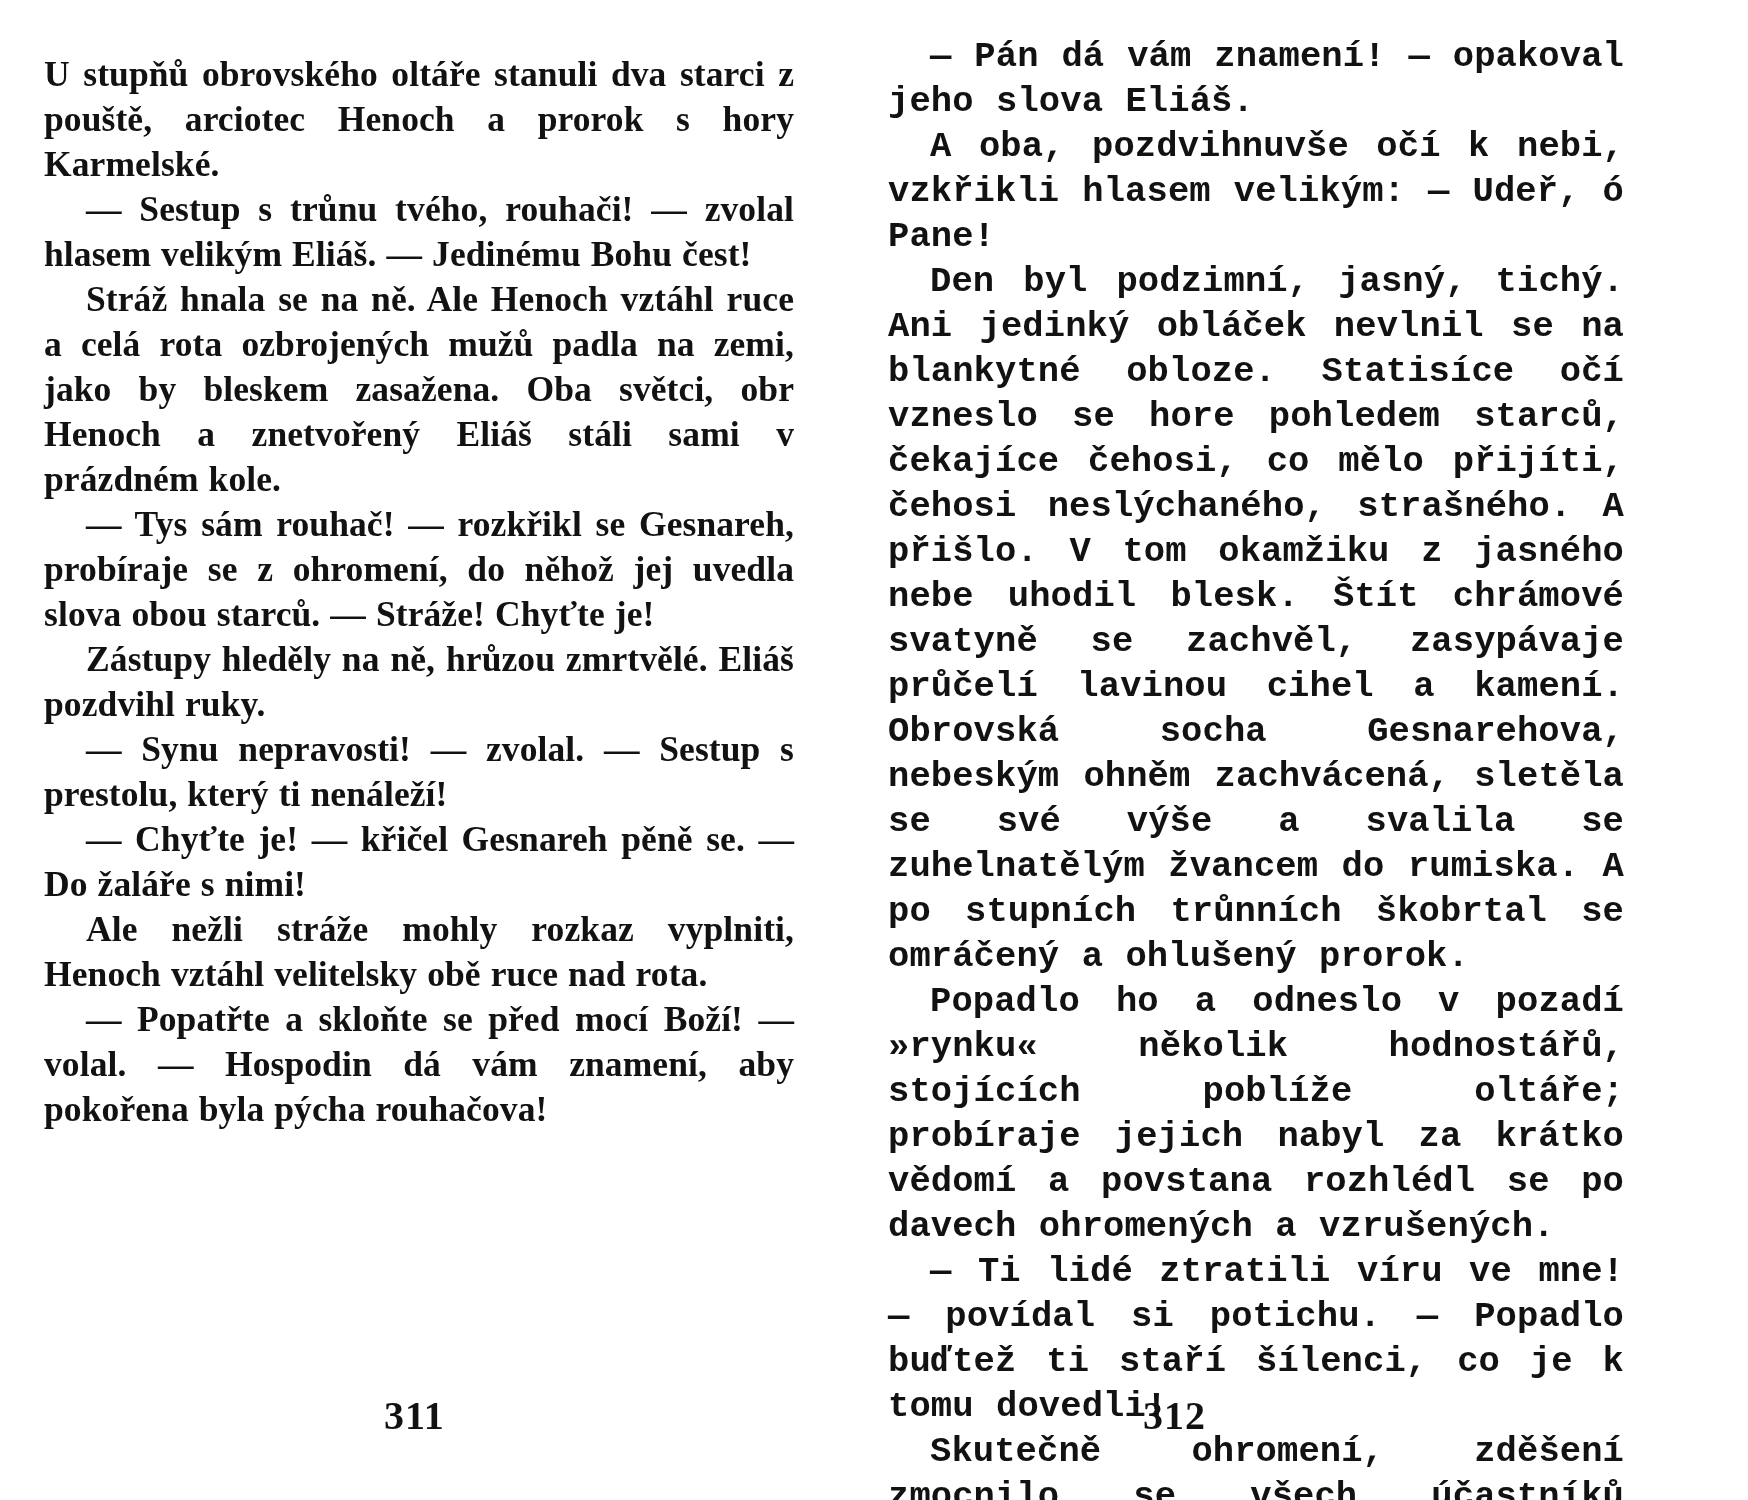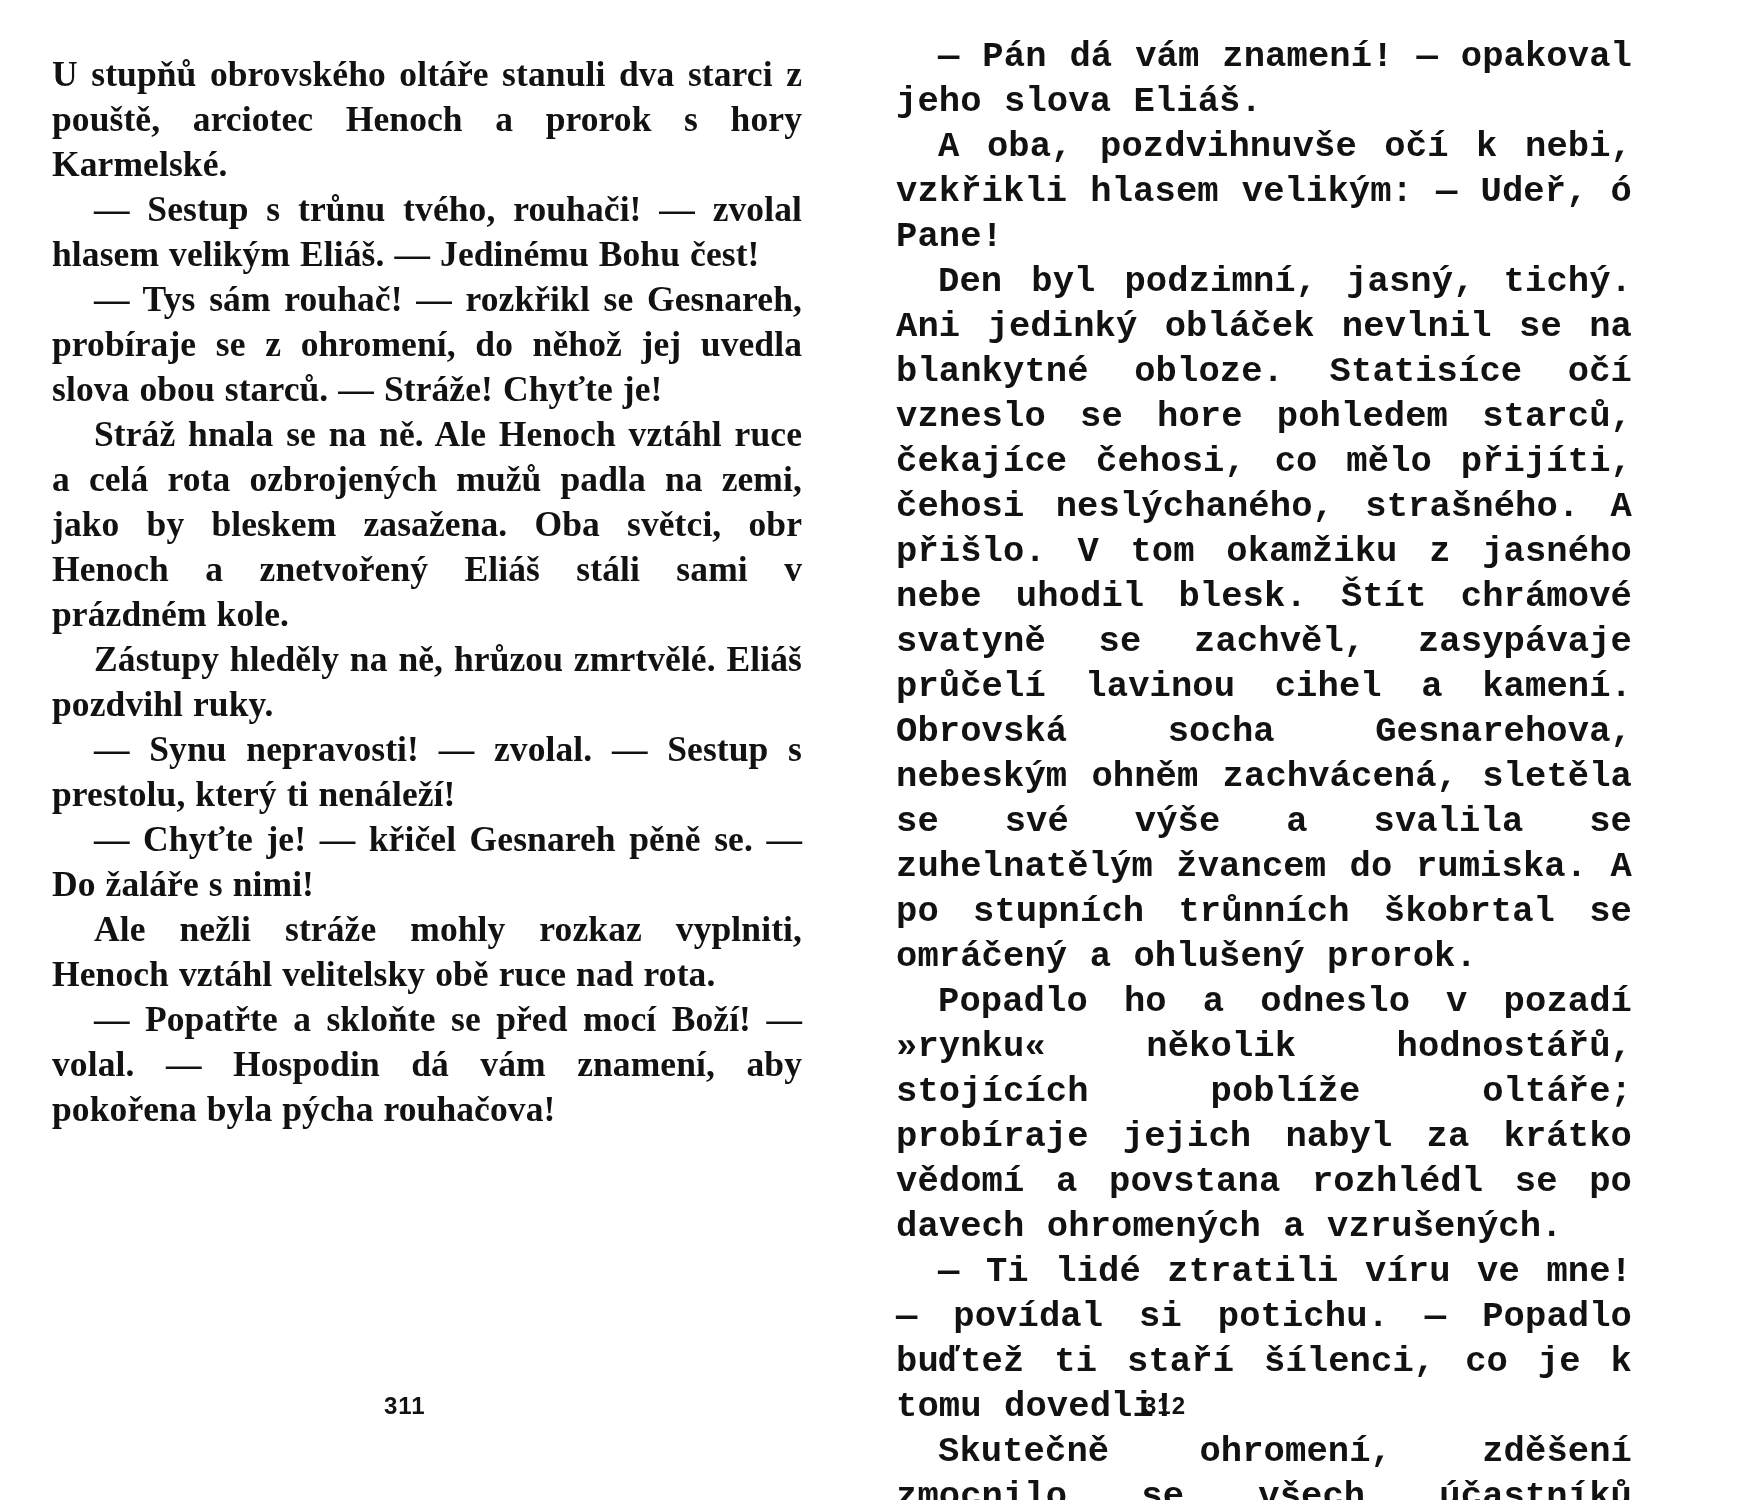--- a/index.html
+++ b/index.html
@@ -19,21 +19,20 @@
     width: 1748px;
     height: 1500px;
     box-sizing: border-box;
     padding: 34px 44px 0 44px;
   }
   .columns {
     display: flex;
     flex-direction: row;
     align-items: flex-start;
     height: 1330px;
-    margin-left: 8px;
   }
   .column {
     width: 790px;
     box-sizing: border-box;
   }
   .column.left {
     padding-right: 40px;
     padding-top: 18px;
   }
   .column.right {
@@ -60,43 +59,43 @@
   }
   .footer {
     position: absolute;
     left: 44px;
     right: 44px;
     bottom: 62px;
     height: 46px;
   }
   .folio {
     position: absolute;
-    font-size: 24px;
+    font-size: 40px;
     font-weight: 700;
-    font-family: Liberation Sans, sans-serif;
+    font-family: Liberation Serif, serif;
     letter-spacing: 1px;
   }
   .folio.left {
     left: 340px;
   }
   .folio.right {
     left: 1099px;
   }
 </style>
 </head>
 <body>
 
 <div class="page">
   <div class="columns">
 
     <div class="column left">
       <p class="para noindent">U stupňů obrovského oltáře stanuli dva starci z pouště, arciotec Henoch a prorok s hory Karmelské.</p>
       <p class="para indent">— Sestup s trůnu tvého, rouhači! — zvolal hlasem velikým Eliáš. — Jedinému Bohu čest!</p>
+      <p class="para indent">Stráž hnala se na ně. Ale Henoch vztáhl ruce a celá rota ozbrojených mužů padla na zemi, jako by bleskem zasažena. Oba světci, obr Henoch a znetvořený Eliáš stáli sami v prázdném kole.</p>
       <p class="para indent">— Tys sám rouhač! — rozkřikl se Gesnareh, probíraje se z ohromení, do něhož jej uvedla slova obou starců. — Stráže! Chyťte je!</p>
-      <p class="para indent">Stráž hnala se na ně. Ale Henoch vztáhl ruce a celá rota ozbrojených mužů padla na zemi, jako by bleskem zasažena. Oba světci, obr Henoch a znetvořený Eliáš stáli sami v prázdném kole.</p>
       <p class="para indent">Zástupy hleděly na ně, hrůzou zmrtvělé. Eliáš pozdvihl ruky.</p>
       <p class="para indent">— Synu nepravosti! — zvolal. — Sestup s prestolu, který ti nenáleží!</p>
       <p class="para indent">— Chyťte je! — křičel Gesnareh pěně se. — Do žaláře s nimi!</p>
       <p class="para indent">Ale nežli stráže mohly rozkaz vyplniti, Henoch vztáhl velitelsky obě ruce nad rota.</p>
       <p class="para indent">— Popatřte a skloňte se před mocí Boží! — volal. — Hospodin dá vám znamení, aby pokořena byla pýcha rouhačova!</p>
     </div>
 
     <div class="column right">
       <p class="para indent">— Pán dá vám znamení! — opakoval jeho slova Eliáš.</p>
       <p class="para indent">A oba, pozdvihnuvše očí k nebi, vzkřikli hlasem velikým: — Udeř, ó Pane!</p>

